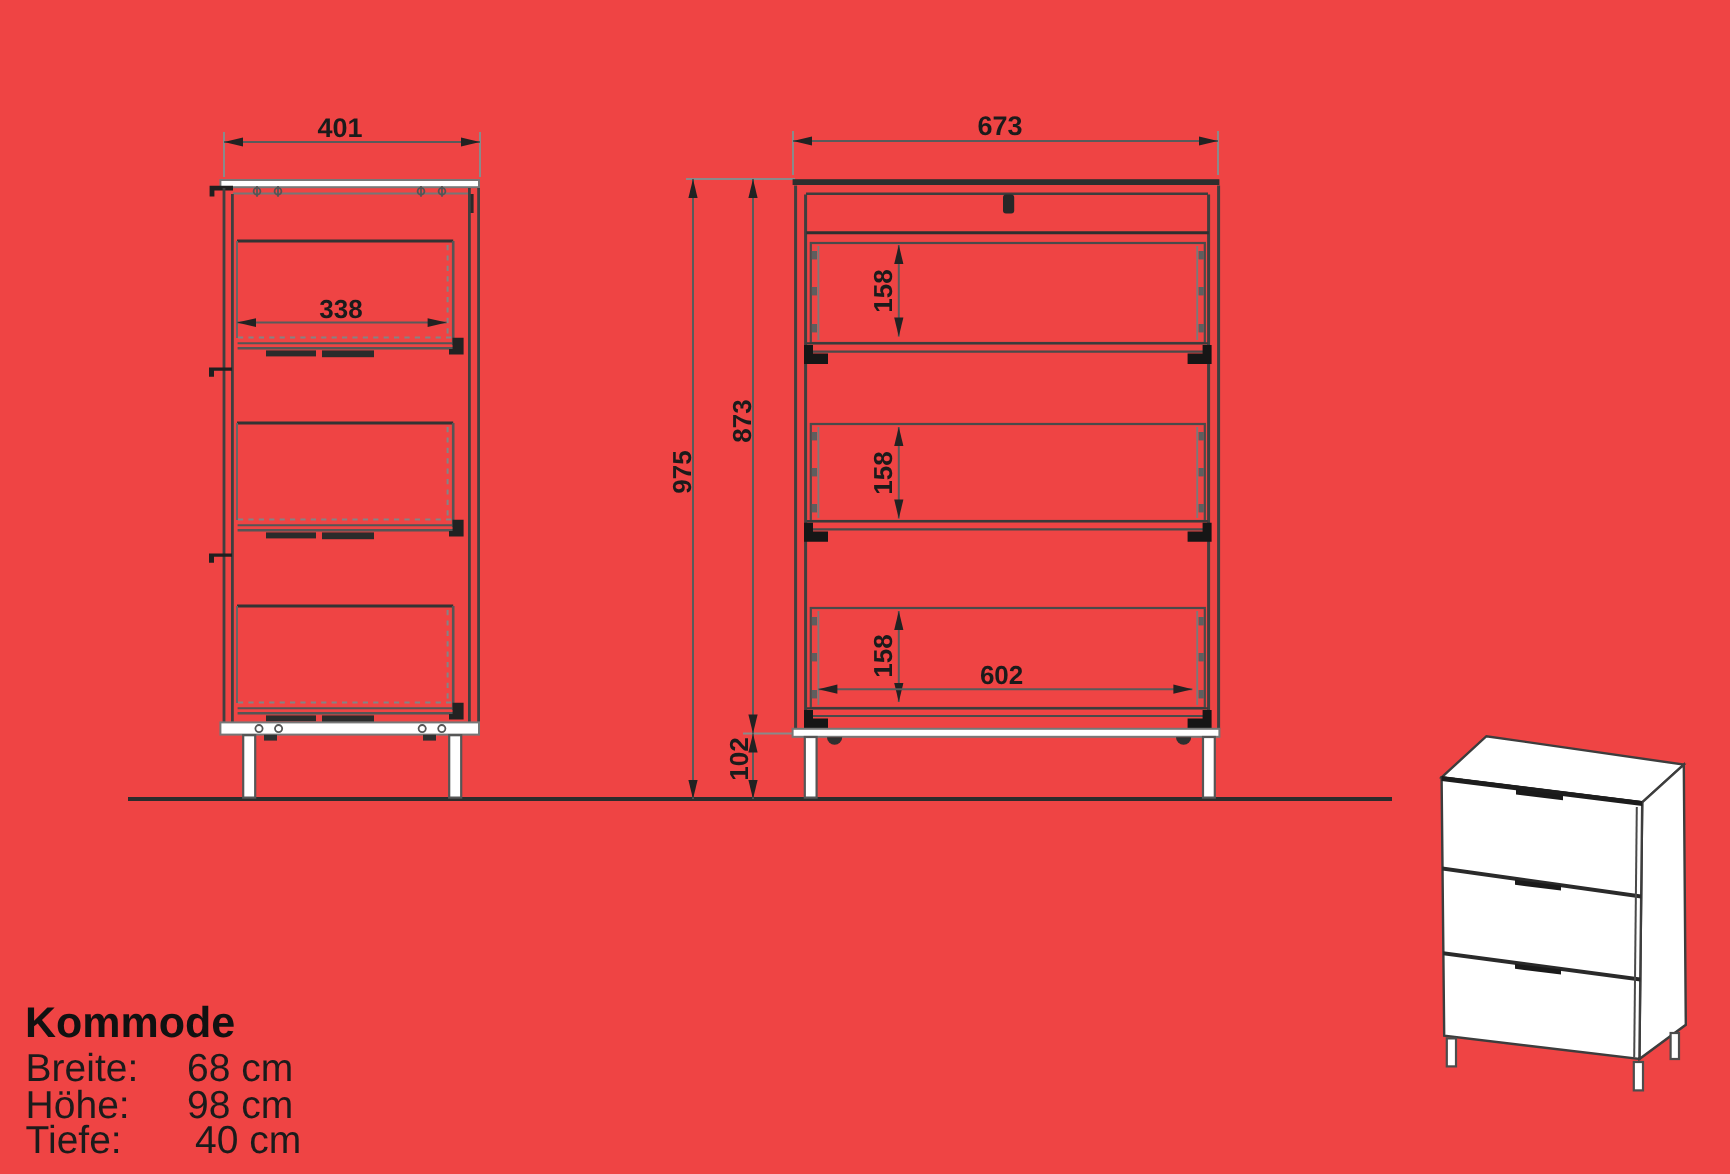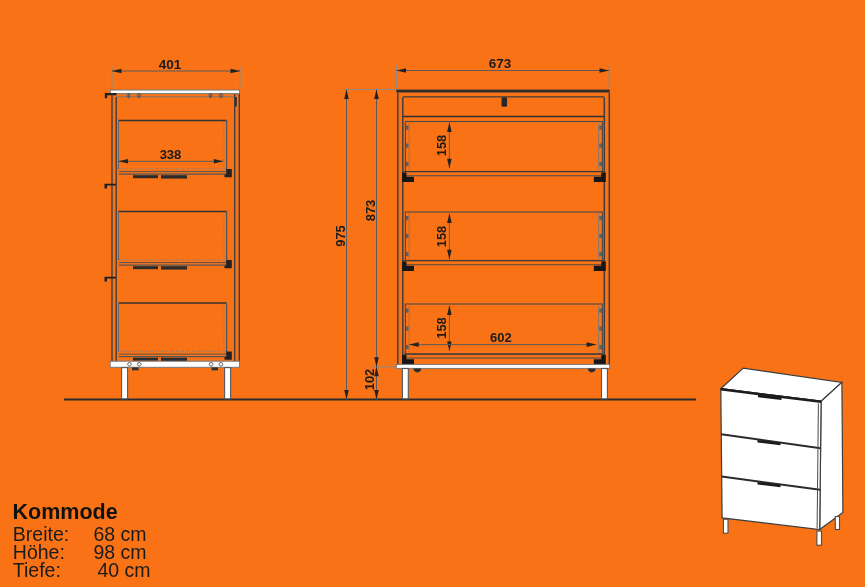--- a/index.html
+++ b/index.html
@@ -1,16 +1,16 @@
 <!DOCTYPE html>
 <html><head>
 <meta charset="utf-8">
 <style>
   html,body{margin:0;padding:0;background:#ffffff;}
-  .page{position:relative;width:865px;height:587px;background:#f97316;overflow:hidden;
+  .page{position:relative;width:865px;height:587px;background:#ef4444;overflow:hidden;
         font-family:"Liberation Sans", sans-serif;}
   svg{position:absolute;left:0;top:0;}
   .dim{font-family:"Liberation Sans", sans-serif;font-size:13.5px;font-weight:bold;fill:#1b1b1b;}
   .dims{font-family:"Liberation Sans", sans-serif;font-size:13px;font-weight:bold;fill:#1b1b1b;}
 </style>
 </head>
 <body>
 <div class="page">
 <svg width="865" height="587" viewBox="0 0 865 587">
 

